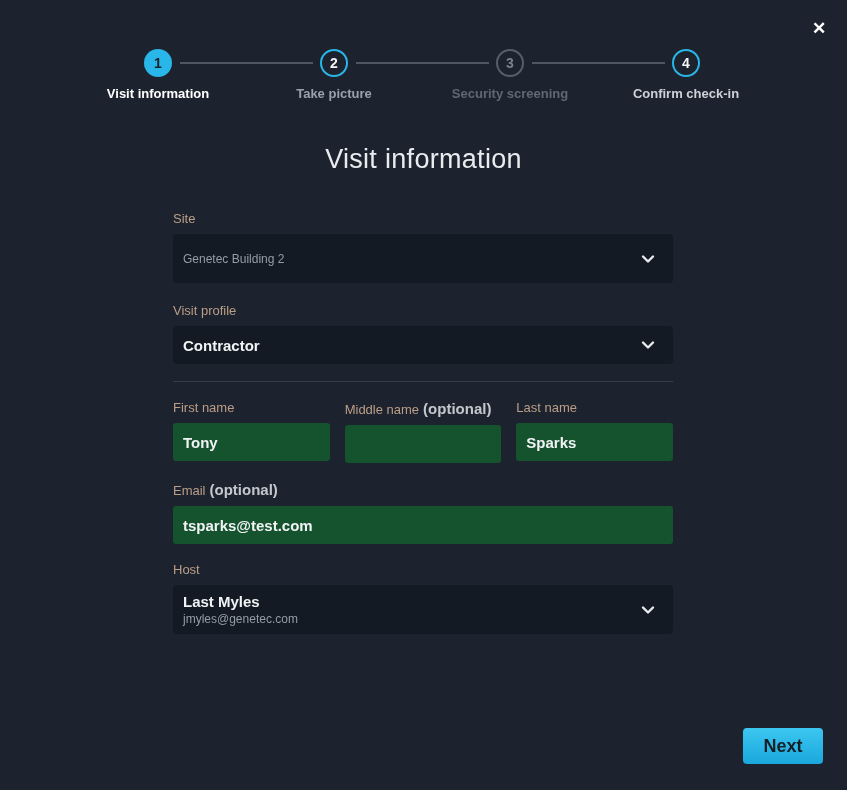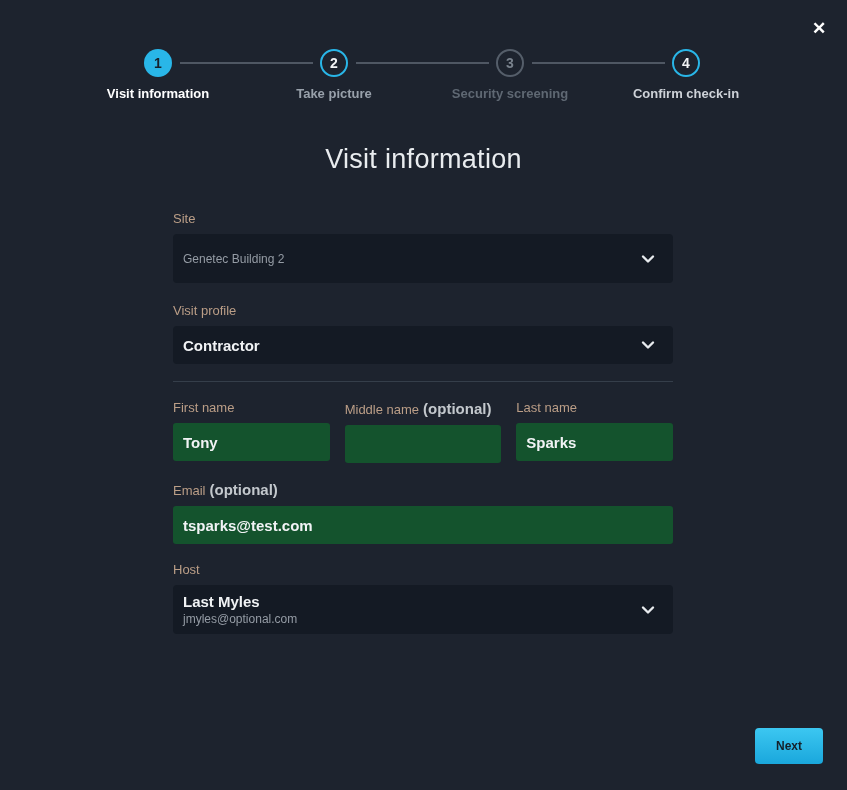--- a/index.html
+++ b/index.html
@@ -92,24 +92,24 @@
     width:100%; height:38px;
     background:#14532d; border:none; border-radius:3px;
     padding:0 10px; font-size:15px; font-weight:600; color:#f1f3f5;
     font-family:"Liberation Sans","DejaVu Sans",sans-serif;
     outline:none;
   }
 
   
   .next-btn {
     position:absolute; right:24px; bottom:26px;
-    width:68px; height:36px;
+    width:80px; height:36px;
     background:linear-gradient(180deg,#3cc7f1 0%,#1aa7dc 100%);
     border:none; border-radius:4px;
-    font-size:12px; font-weight:700; color:#152029;
+    font-size:18px; font-weight:700; color:#152029;
     font-family:"Liberation Sans","DejaVu Sans",sans-serif;
     cursor:pointer;
   }
 </style>
 </head>
 <body>
 
 <button class="close-btn">
   <span>✕</span>
 </button>
@@ -199,21 +199,21 @@
     <span class="optional-tag">(optional)</span>
   </div>
   <input class="text-input mb18" style="margin-bottom: 18px;" type="text" value="tsparks@test.com">
 
   <div class="field-label">
     <span>Host</span>
   </div>
   <div class="dropdown two-line">
     <div class="dd-text">
       <span class="dd-primary">Last Myles</span>
-      <span class="dd-secondary">jmyles@optional.com</span>
+      <span class="dd-secondary">jmyles@genetec.com</span>
     </div>
     <span class="chevron">
       <svg width="16" height="16" viewBox="0 0 16 16">
           <path d="M3 5.5l5 5 5-5" stroke="#e8ebee" stroke-width="2.4" fill="none" stroke-linecap="round" stroke-linejoin="round"></path>
         </svg>
     </span>
   </div>
 
 </div>
 

